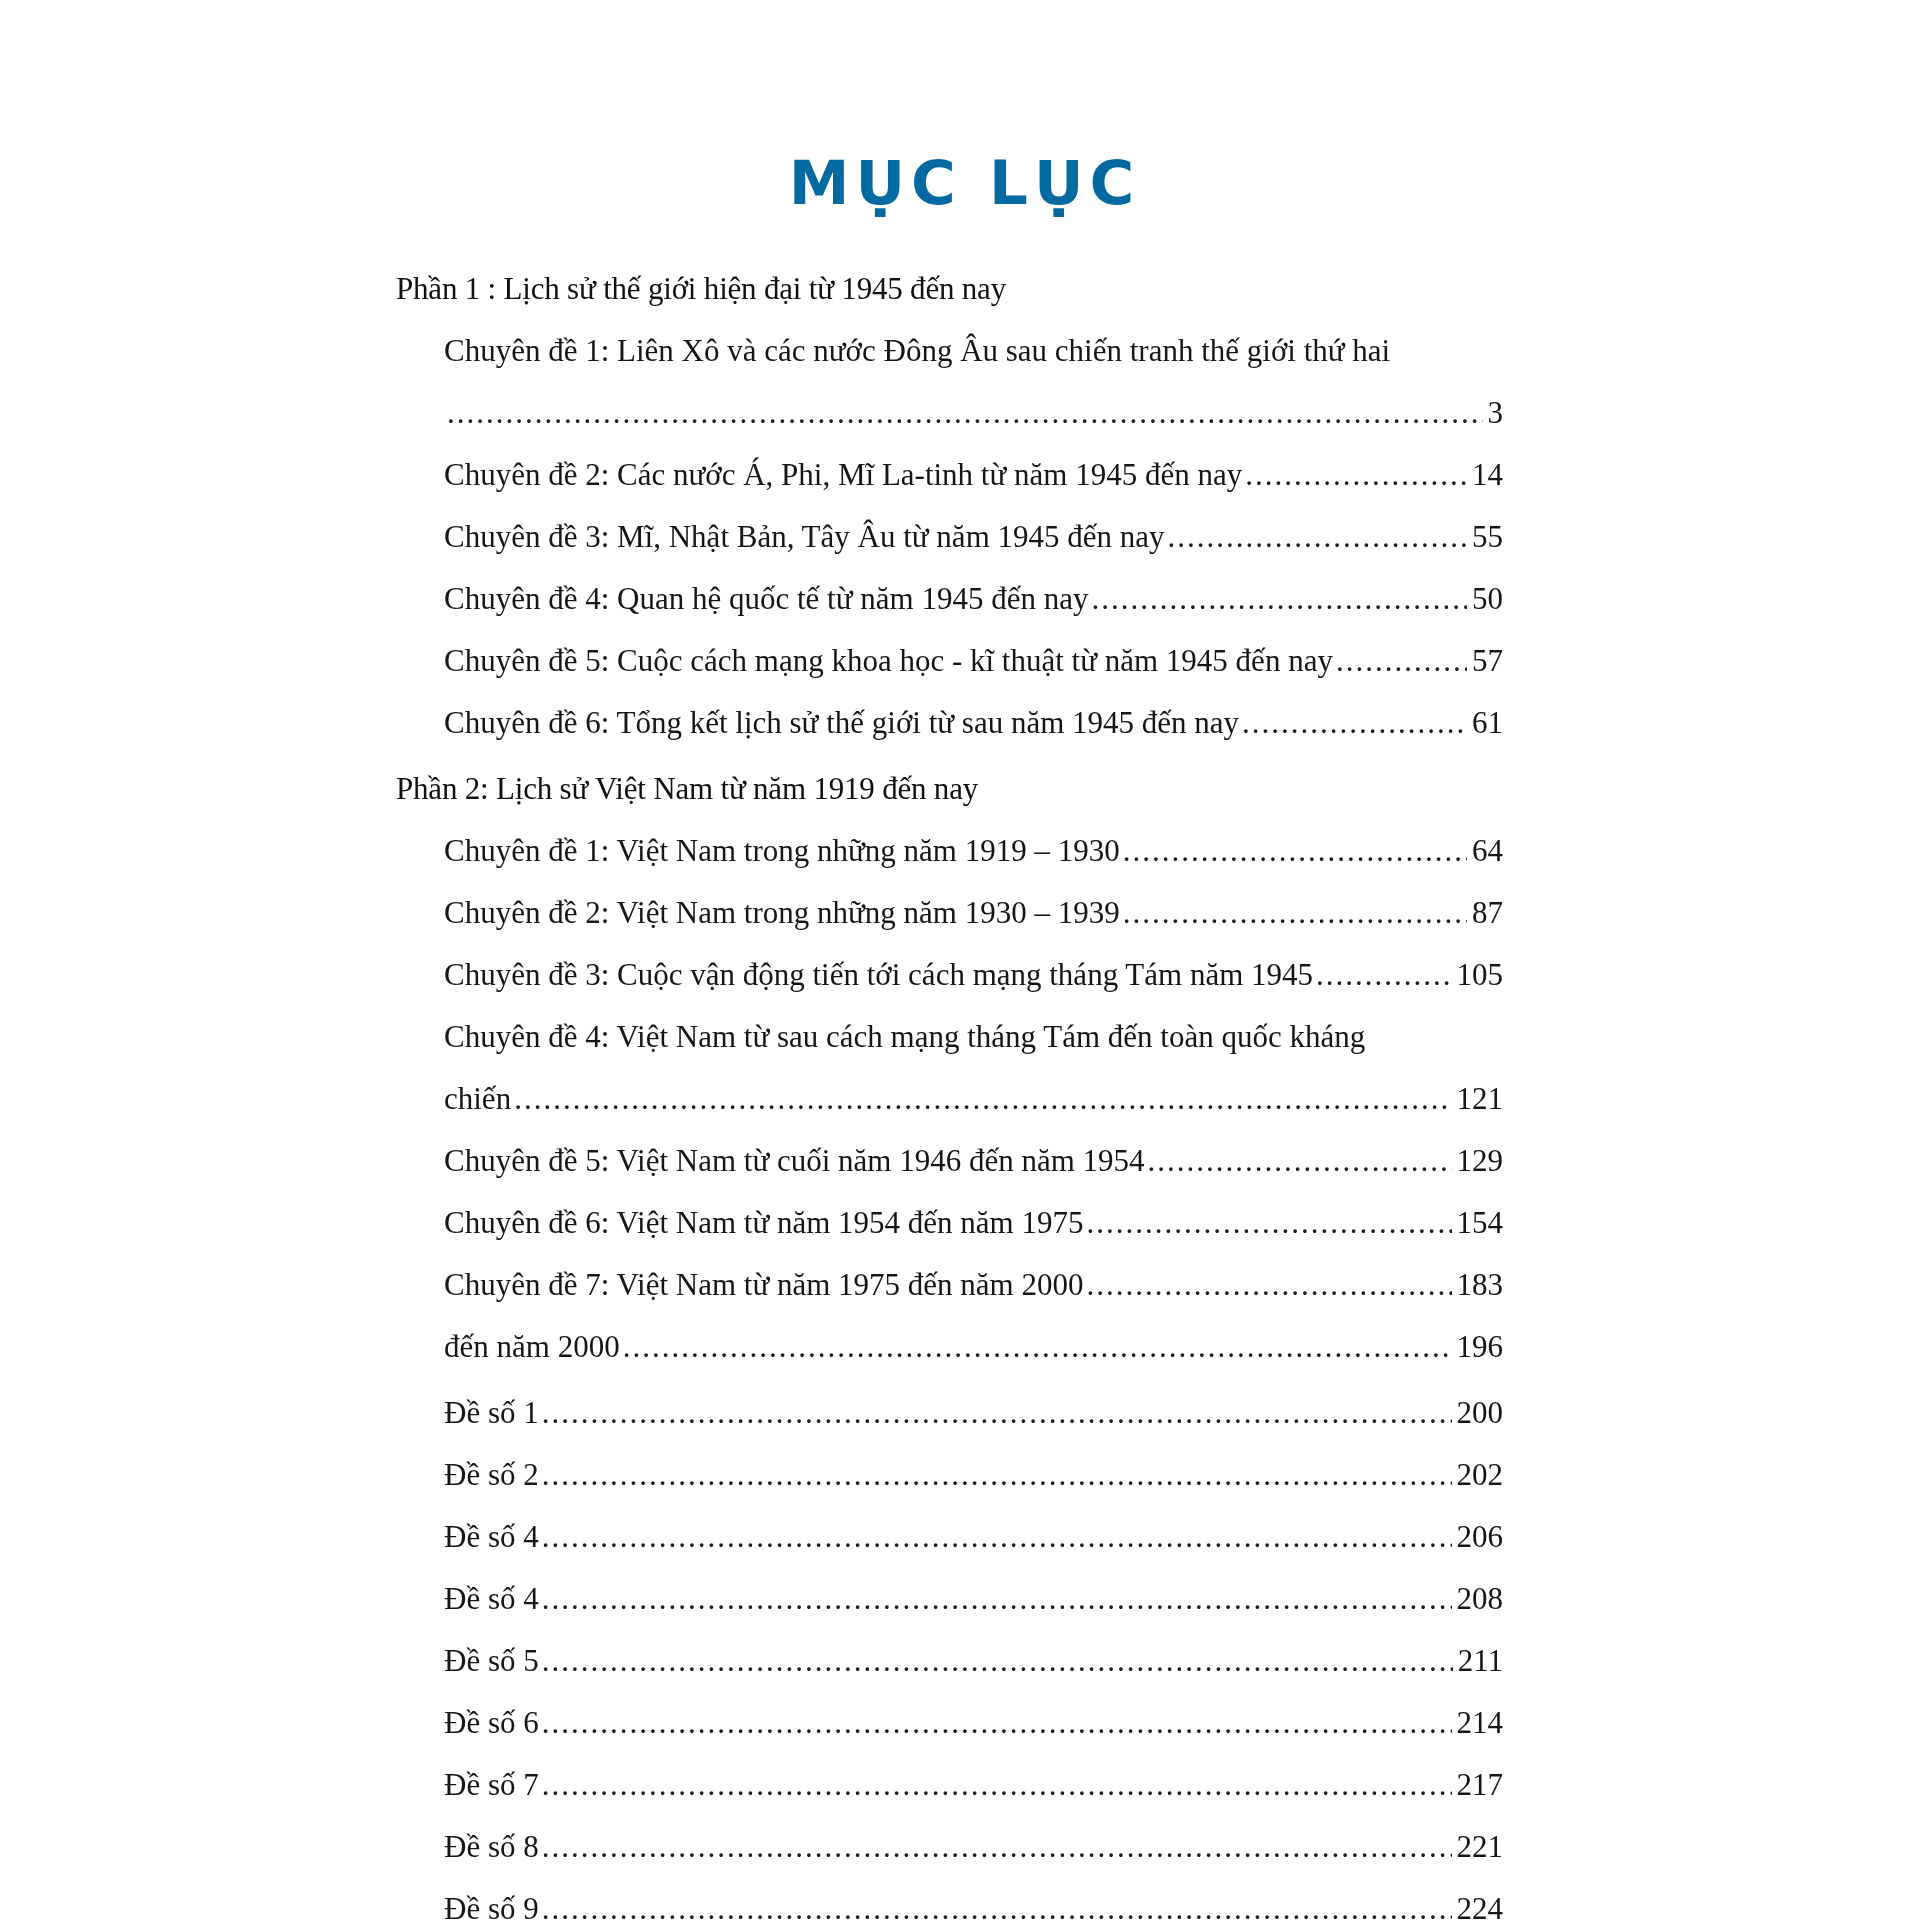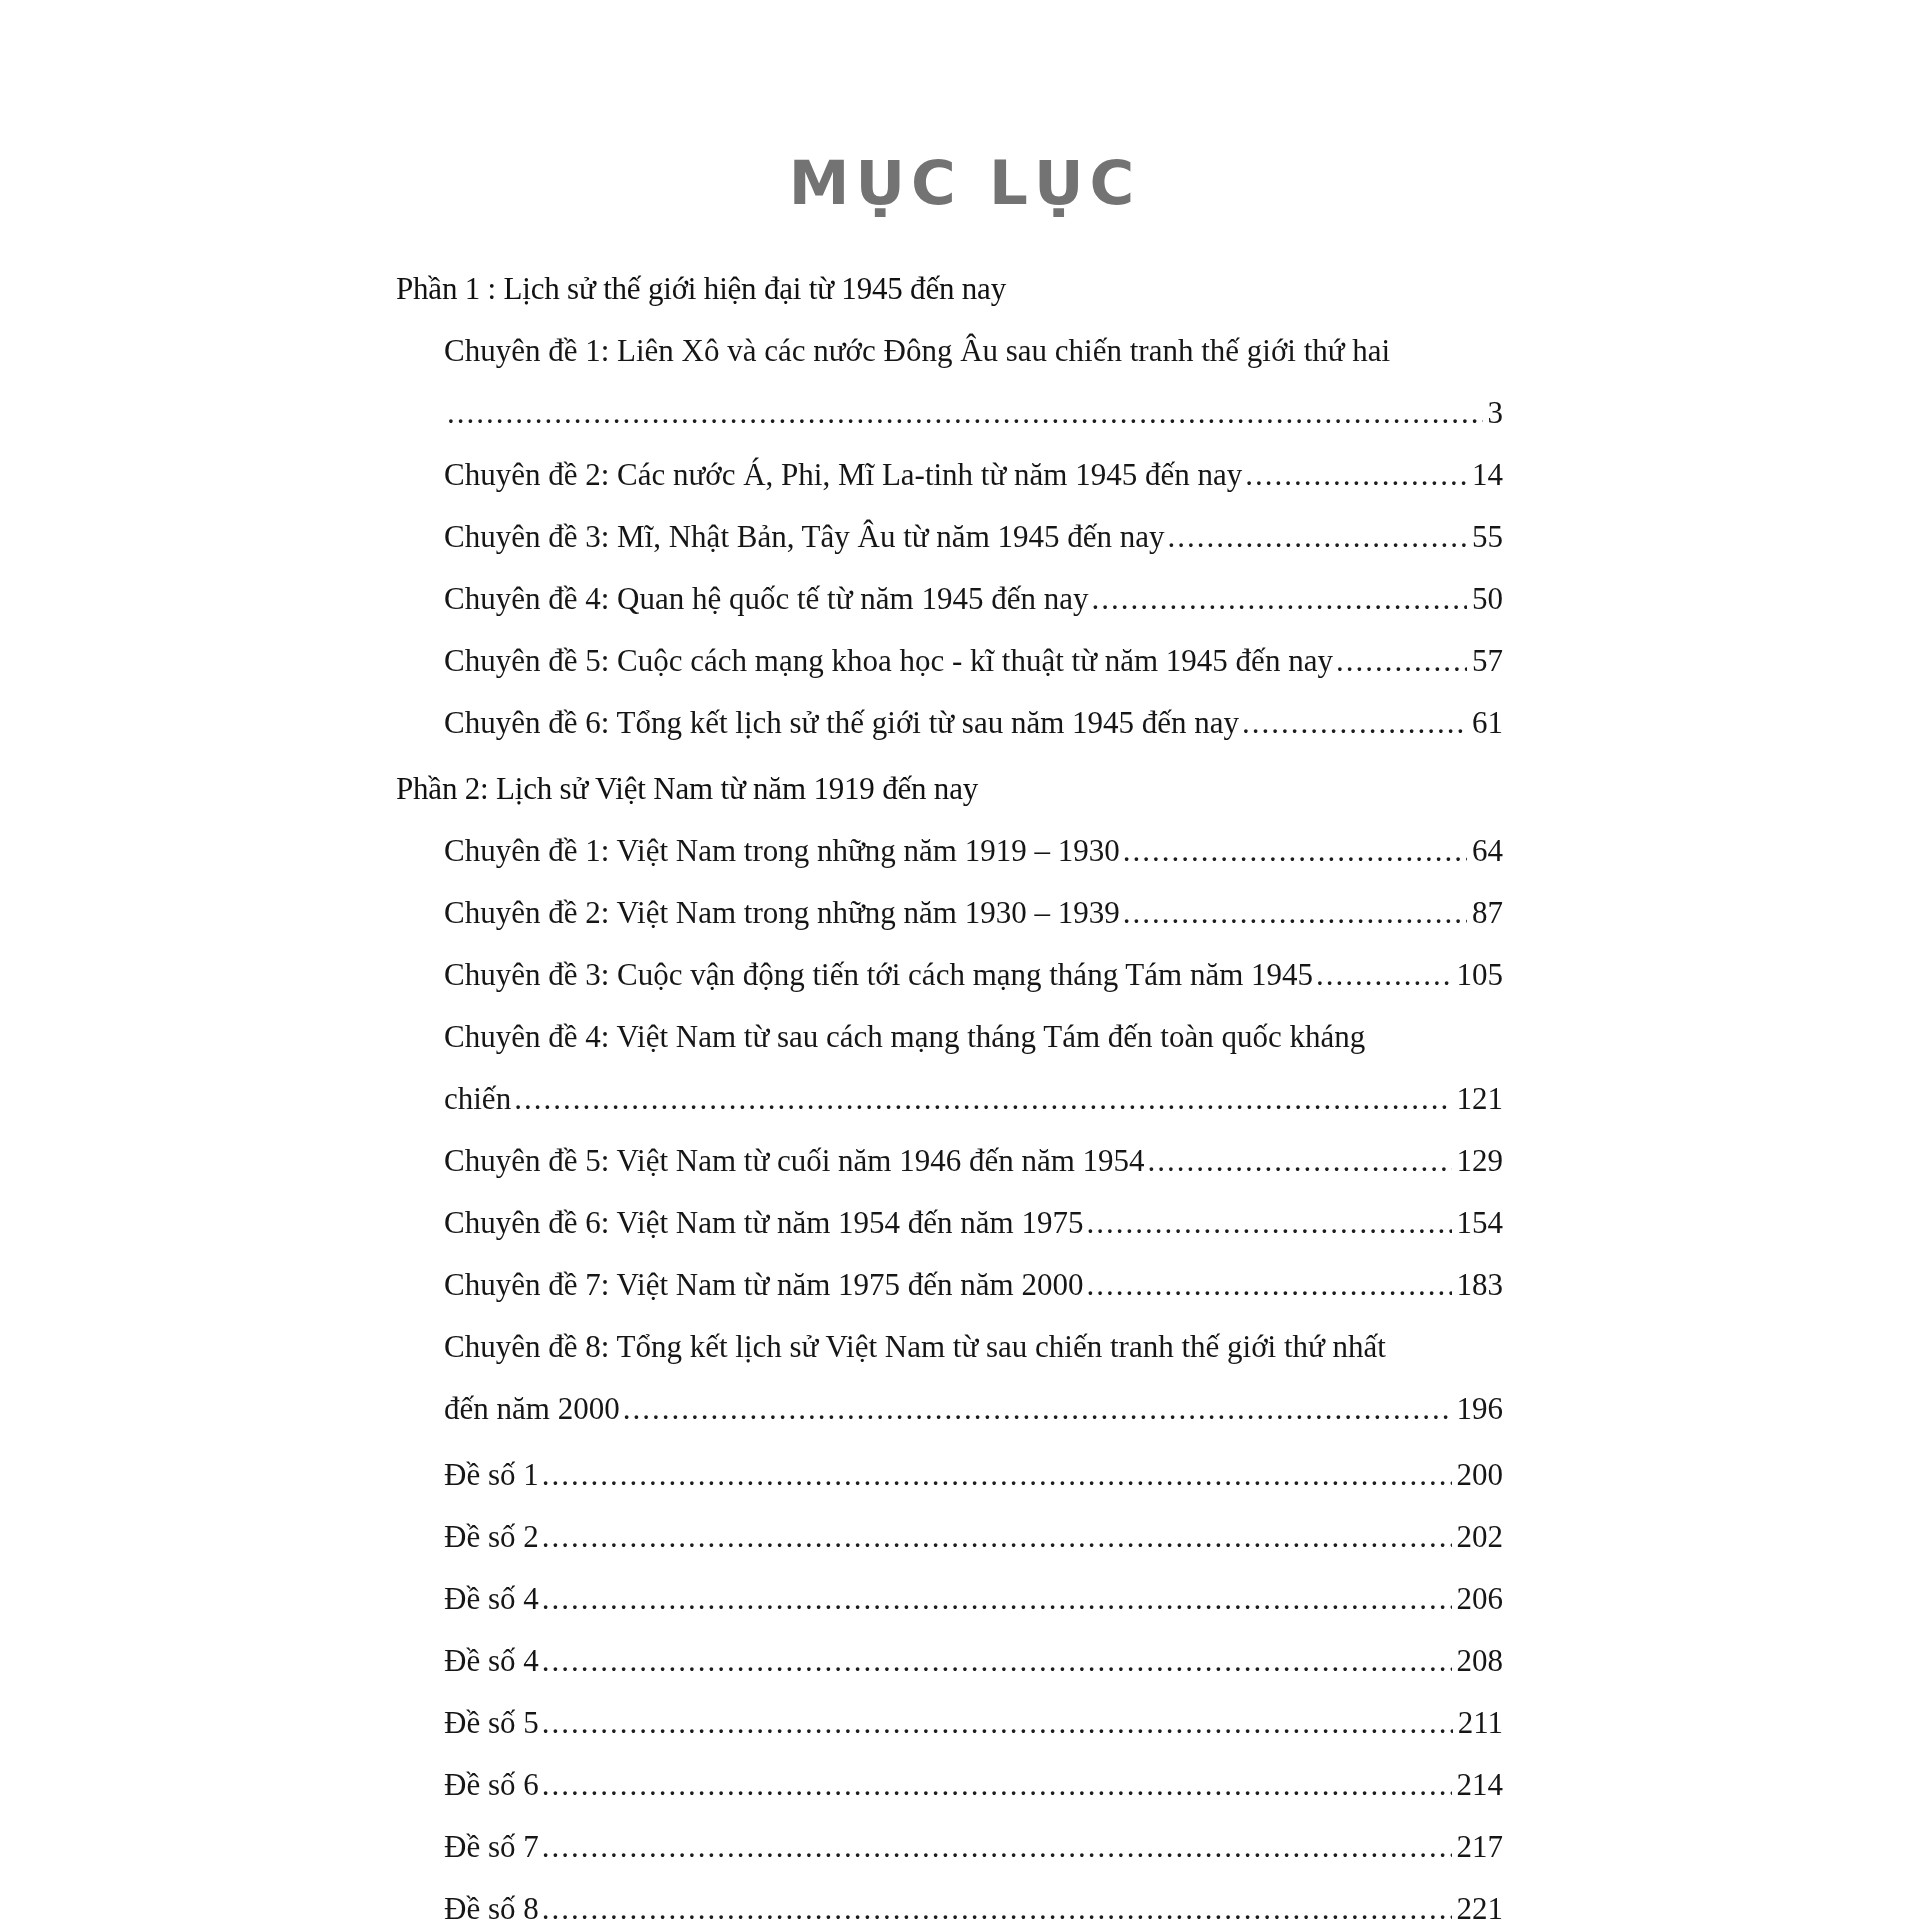--- a/index.html
+++ b/index.html
@@ -17,21 +17,21 @@
     overflow: hidden;
   }
   .page-title {
     margin: 0;
     padding-top: 147px;
     text-align: center;
     font-family: "DejaVu Sans", sans-serif;
     font-weight: 700;
     font-size: 61px;
     letter-spacing: 6px;
-    color: #737373;
+    color: #0369a1;
   }
   .toc {
     margin: 46px 0 0 396px;
     width: 1107px;
   }
   .section {
     margin-top: 16px;
   }
   .section-heading {
     font-weight: 400;
@@ -170,23 +170,20 @@
         </div>
         <div class="entry">
           <div class="entry-line">
             <span class="entry-text">Chuyên đề  7: Việt Nam từ năm 1975 đến năm 2000</span>
             <span class="leader">............................................................................................................................................................................................................................................................................................................</span>
             <span class="page-num">183</span>
           </div>
         </div>
         <div class="entry">
           <div class="entry-line">
-            <span class="entry-text">Chuyên đề 8: Tổng kết lịch sử Việt Nam từ sau chiến tranh thế giới thứ nhất</span>
-          </div>
-          <div class="entry-line">
             <span class="entry-text">đến năm 2000</span>
             <span class="leader">............................................................................................................................................................................................................................................................................................................</span>
             <span class="page-num">196</span>
           </div>
         </div>
       </div>
       <div class="section">
         <div class="entry">
           <div class="entry-line">
             <span class="entry-text">Đề số 1</span>

